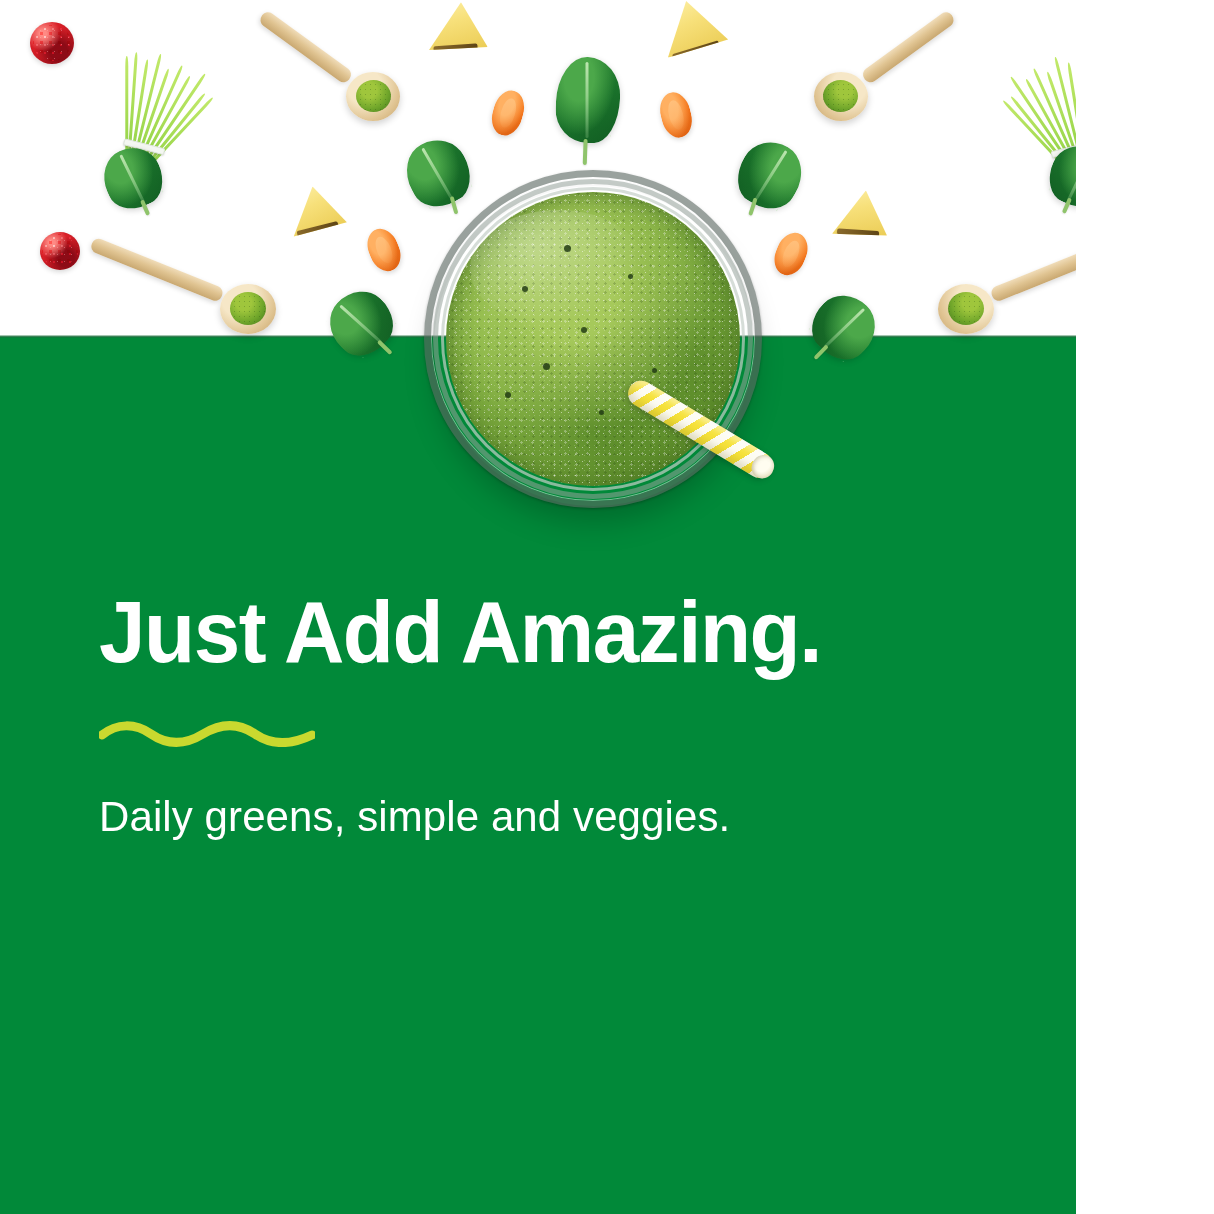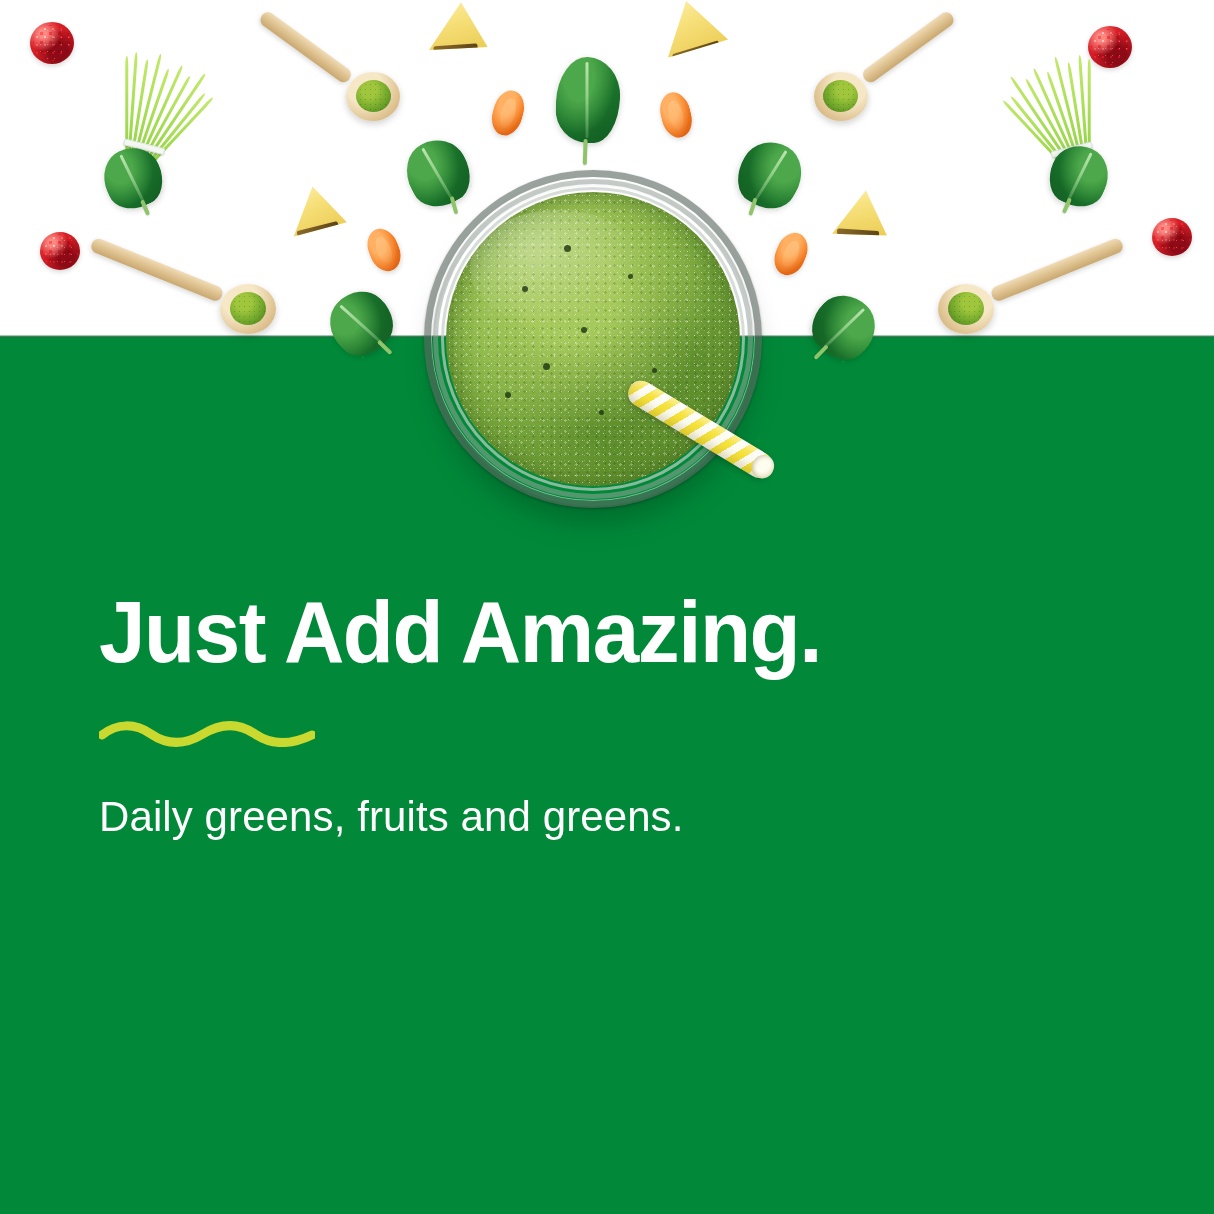--- a/index.html
+++ b/index.html
@@ -1,19 +1,19 @@
 <!DOCTYPE html>
 <html><head>
 <meta charset="utf-8">
 <style>
   * { margin:0; padding:0; box-sizing:border-box; }
   html,body { width:1214px; height:1214px; overflow:hidden; background:#fff; }
   body { font-family:"Liberation Sans", sans-serif; }
 
-  #stage { position:relative; width:1214px; height:1214px; overflow:hidden; }
+  #stage { position:relative; width:1076px; height:1214px; overflow:hidden; }
 
   
   .bg-white { position:absolute; left:0; top:0; width:1214px; height:338px; background:#ffffff; }
   .bg-green { position:absolute; left:0; top:337px; width:1214px; height:877px; background:#018939; }
   .band-edge { position:absolute; left:0; top:335px; width:1214px; height:3px;
                background:linear-gradient(to bottom,#d8e8dd 0%, #1b6d3c 60%, #018939 100%); }
 
   
   .ing { position:absolute; }
 
@@ -303,18 +303,18 @@
 
   <div id="copy">
 
     <div id="headline">Just Add Amazing.</div>
 
     <svg id="squiggle" viewBox="0 0 216 26" preserveAspectRatio="none">
       <path d="M3,14 C18,2 36,2 52,13 C68,24 86,24 104,13 C122,2 140,2 156,13 C172,24 192,24 213,14" fill="none" stroke="#c9d92f" stroke-width="9" stroke-linecap="round"></path>
     </svg>
 
     <div id="sub">
-      <span class="line">Daily greens, fruits and greens.</span>
+      <span class="line">Daily greens, simple and veggies.</span>
     </div>
 
   </div>
 
 </div>
 
 </body></html>

